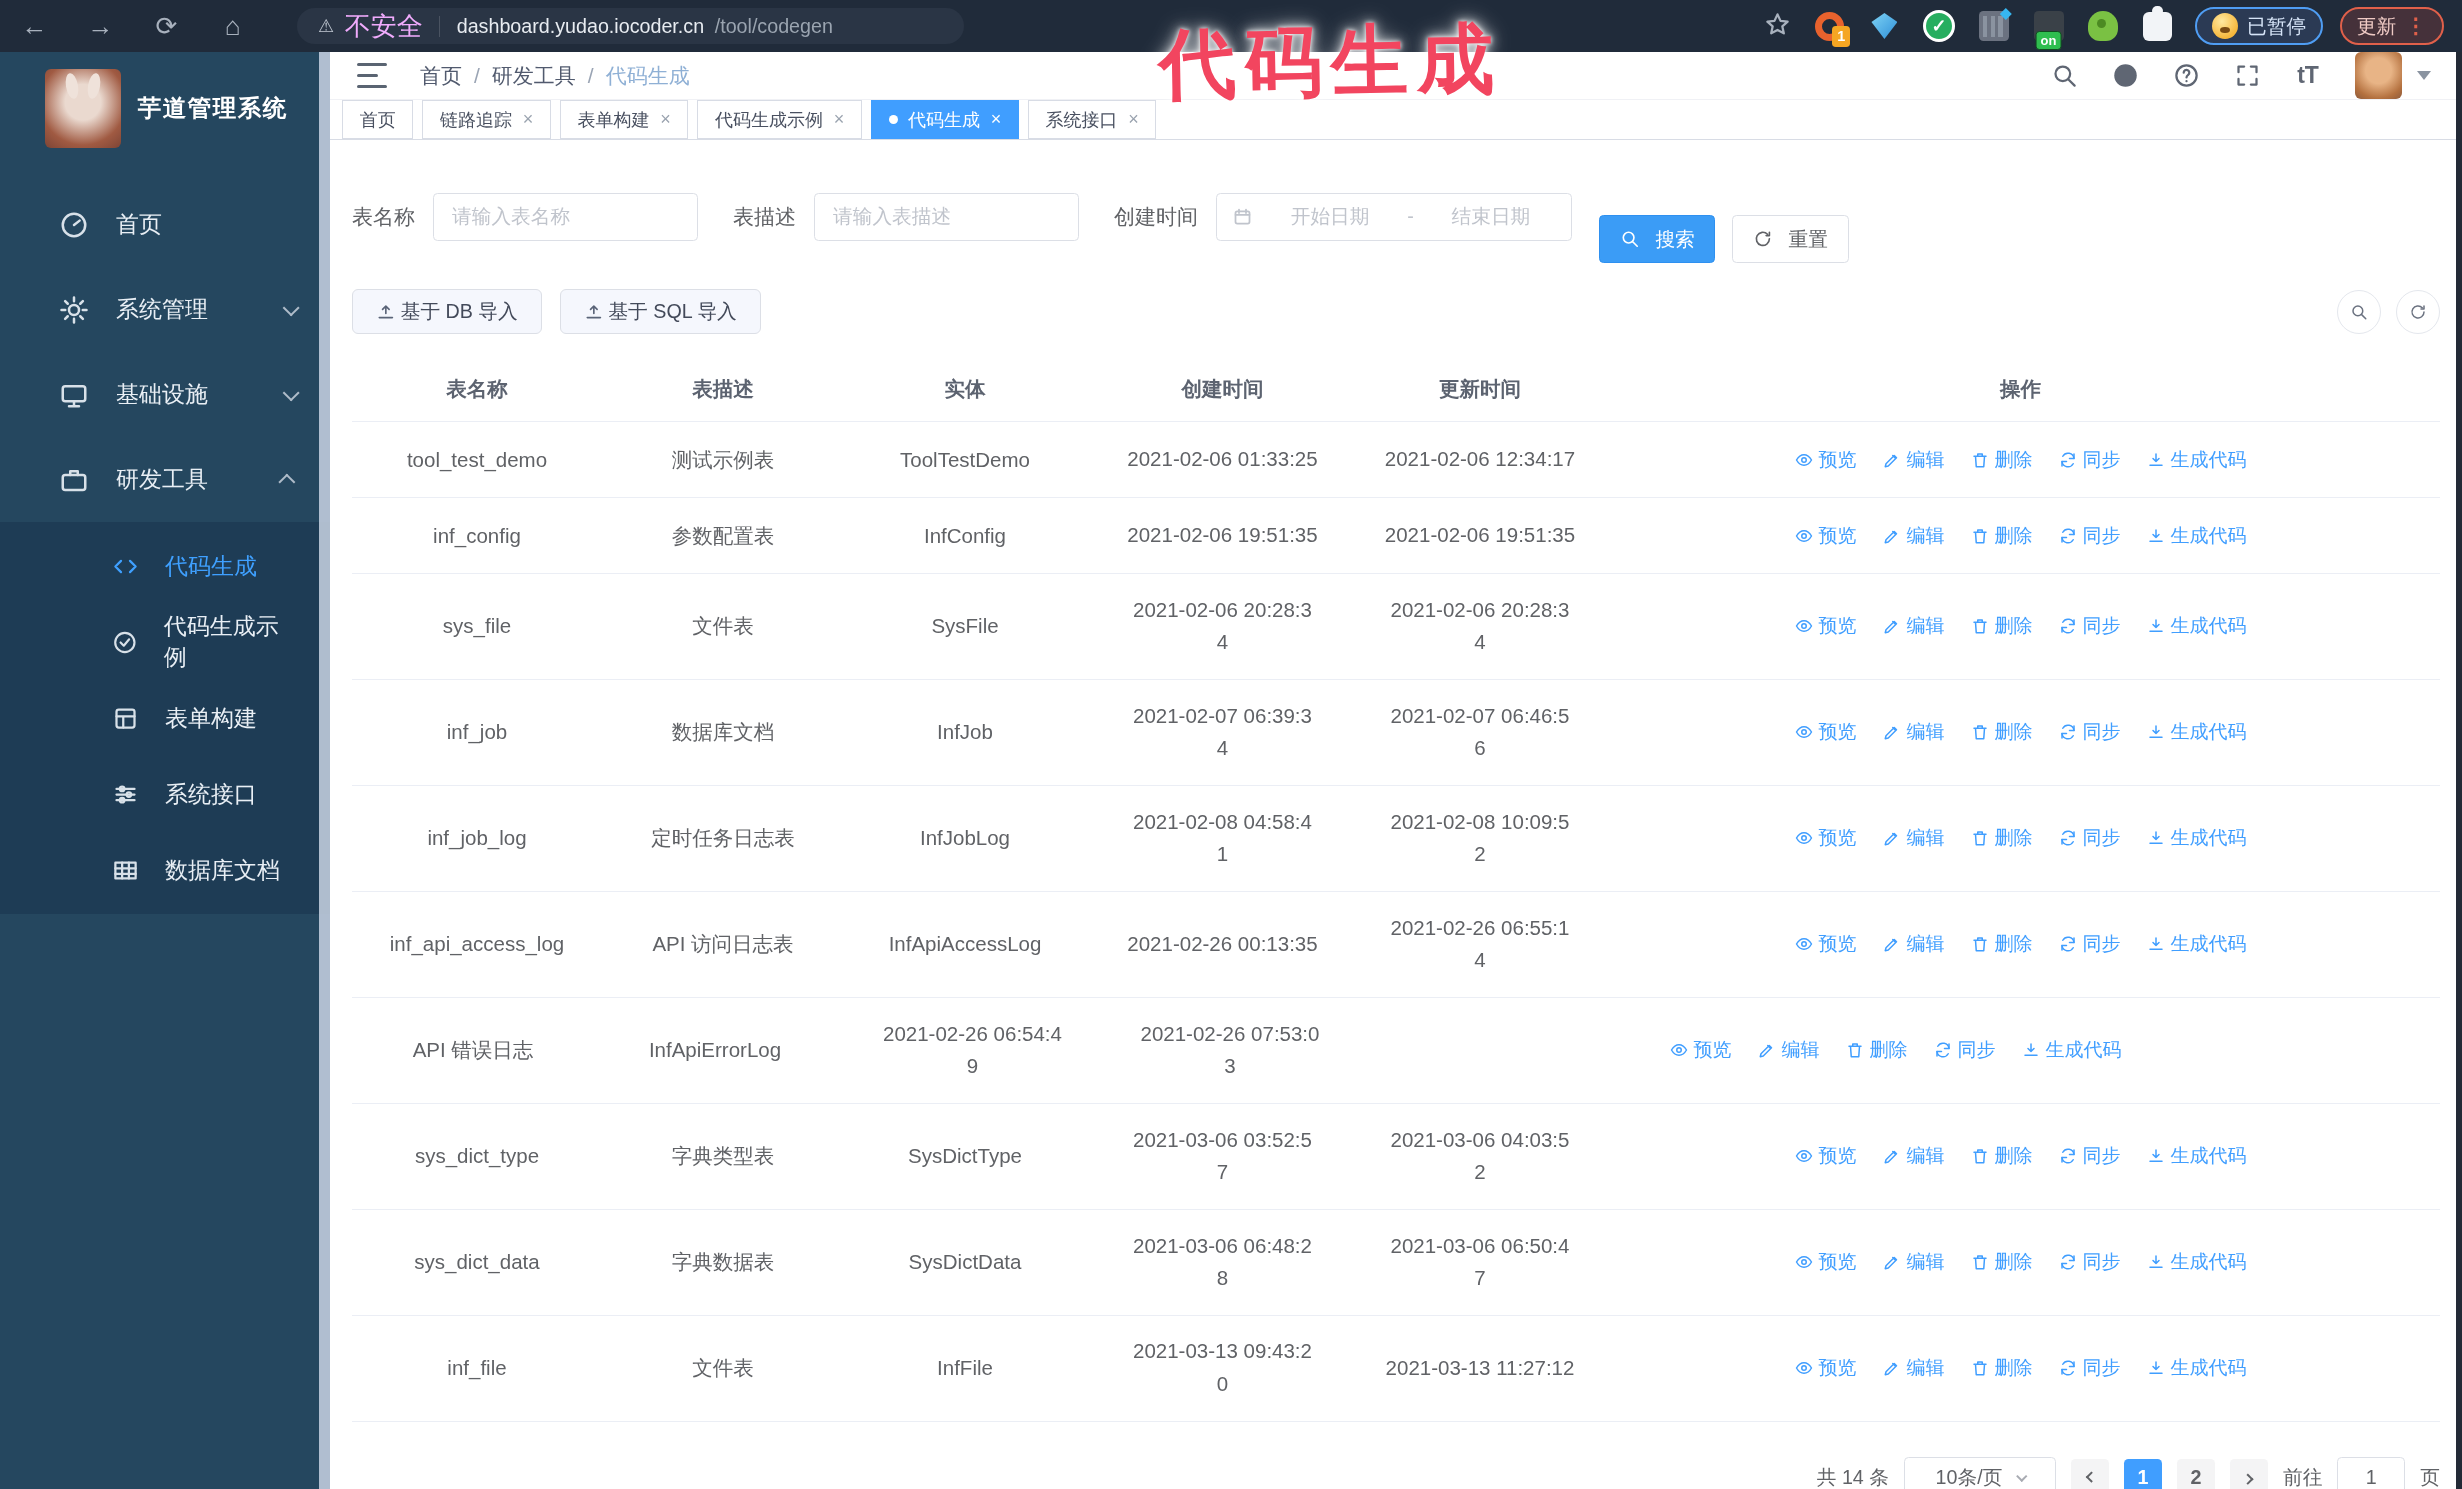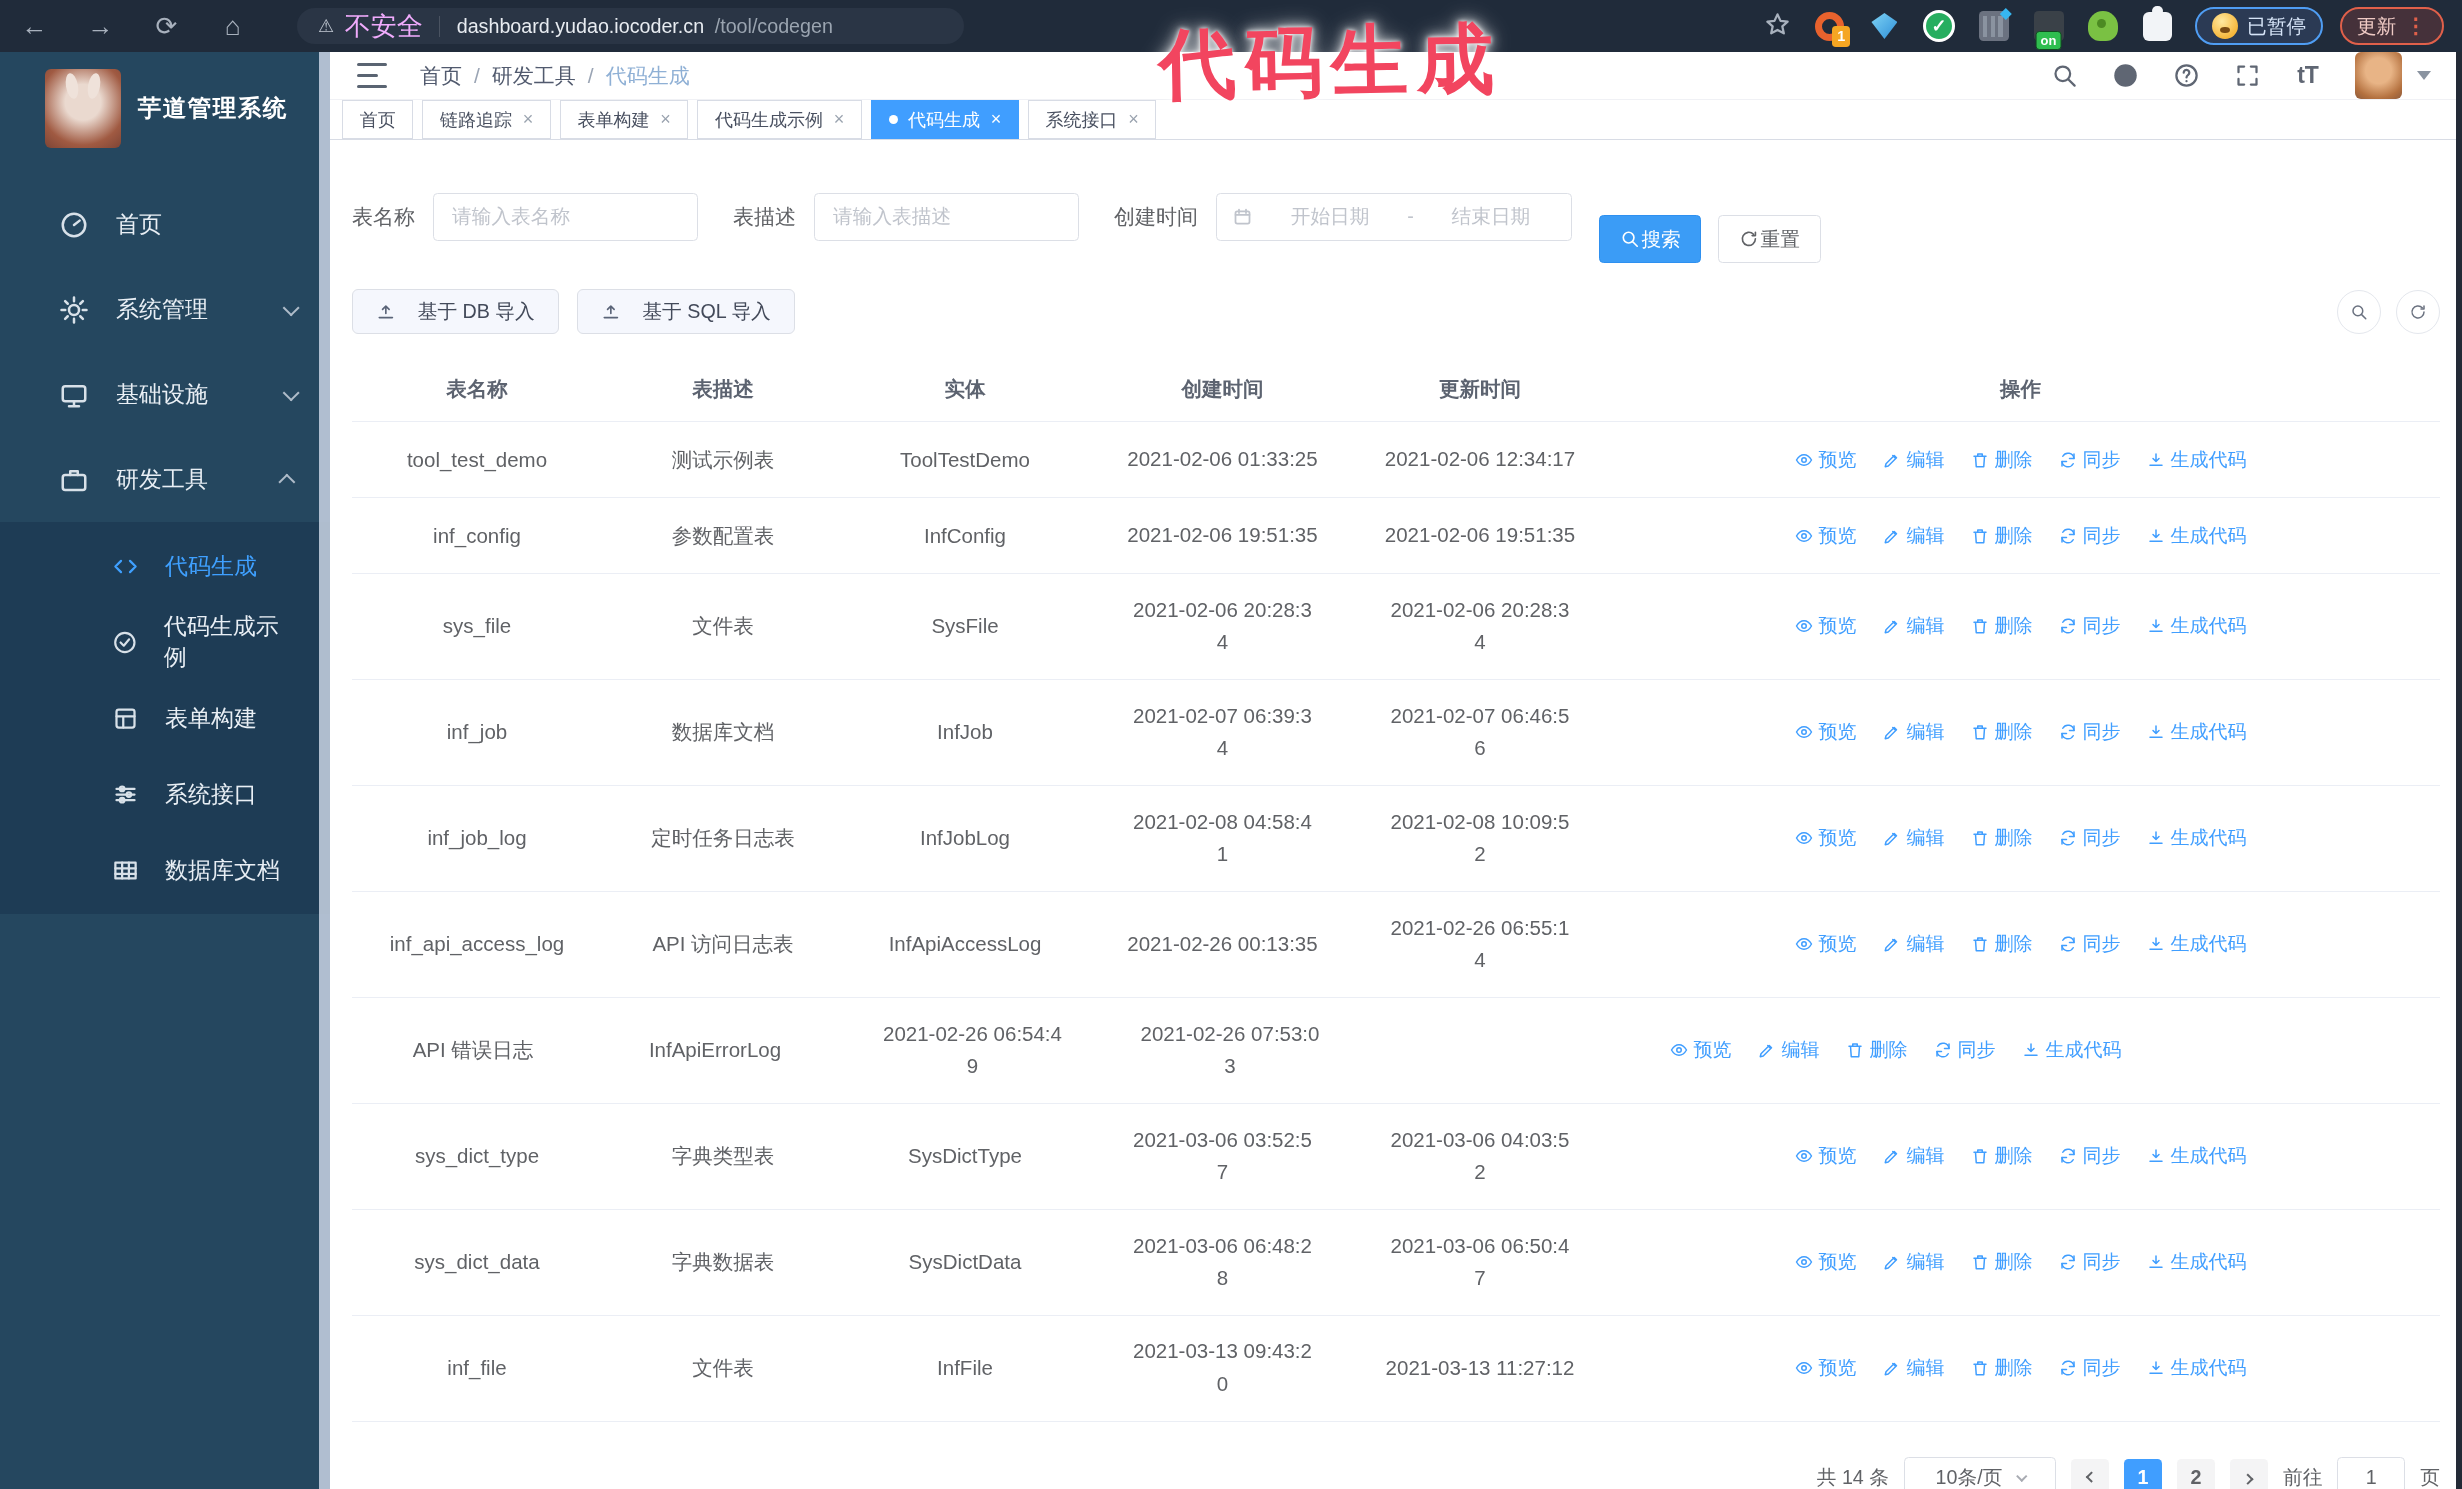--- a/index.html
+++ b/index.html
@@ -108,27 +108,27 @@
   .flabel { margin-right:18px; }
   .inp { height:48px; border:0.8px solid #DCDFE6; border-radius:4.5px; background:#fff; }
   .tinput { width:265px; padding:0 18px; font-size:19.7px; color:#606266; outline:none; font-family:"Liberation Sans",sans-serif; }
   .tinput::placeholder { color:#C0C4CC; }
   .gap-l { margin-left:35px; }
   .range { width:356px; display:flex; align-items:center; padding:0 15px; gap:12px; color:#C0C4CC; font-size:19.7px; }
   .range .cal { width:21px; height:21px; color:#C0C4CC; }
   .range .ph { flex:1; text-align:center; }
   .range .sep { color:#C0C4CC; }
   .btn { height:48px; border-radius:4.5px; display:inline-flex; align-items:center; justify-content:center;
-    gap:2px; font-size:19.7px; padding:0 19.7px; border:0.8px solid transparent;margin-top:45px; }
+    gap:16px; font-size:19.7px; padding:0 19.7px; border:0.8px solid transparent;margin-top:45px; }
   .btn svg { width:19.7px; height:19.7px; }
   .btn-primary { background:#3B9CF6; color:#fff; border-color:#2E90F0; margin-left:27px; }
   .btn-plain { background:#fff; color:#606266; border-color:#DCDFE6; margin-left:16.7px; }
   .toolbar { display:flex; align-items:center; margin-top:26px; }
   .btn-import { height:45px; border-radius:6px; background:#F5F7FD; border:0.8px solid #DCDFE6;
-    color:#434A5A; font-size:19.7px; display:inline-flex; align-items:center; gap:22px; padding:0 23px; margin-right:18px; }
+    color:#434A5A; font-size:19.7px; display:inline-flex; align-items:center; gap:5px; padding:0 23px; margin-right:18px; }
   .btn-import svg { width:19.7px; height:19.7px; color:#5A6478; }
   .toolbar-right { margin-left:auto; display:flex; gap:15px; }
   .circ { width:44px; height:44px; border-radius:50%; border:0.8px solid #E4E7ED; background:#fff; color:#6B7280;
     display:flex; align-items:center; justify-content:center; }
   .circ svg { width:18px; height:18px; }
 
   
   .dtable { margin-top:23px; }
   .thead, .trow { display:flex; align-items:center; border-bottom:0.8px solid #EBEEF5; }
   .th { font-size:20.5px; font-weight:700; color:#5C6370; text-align:center; padding:18px 6px; }

